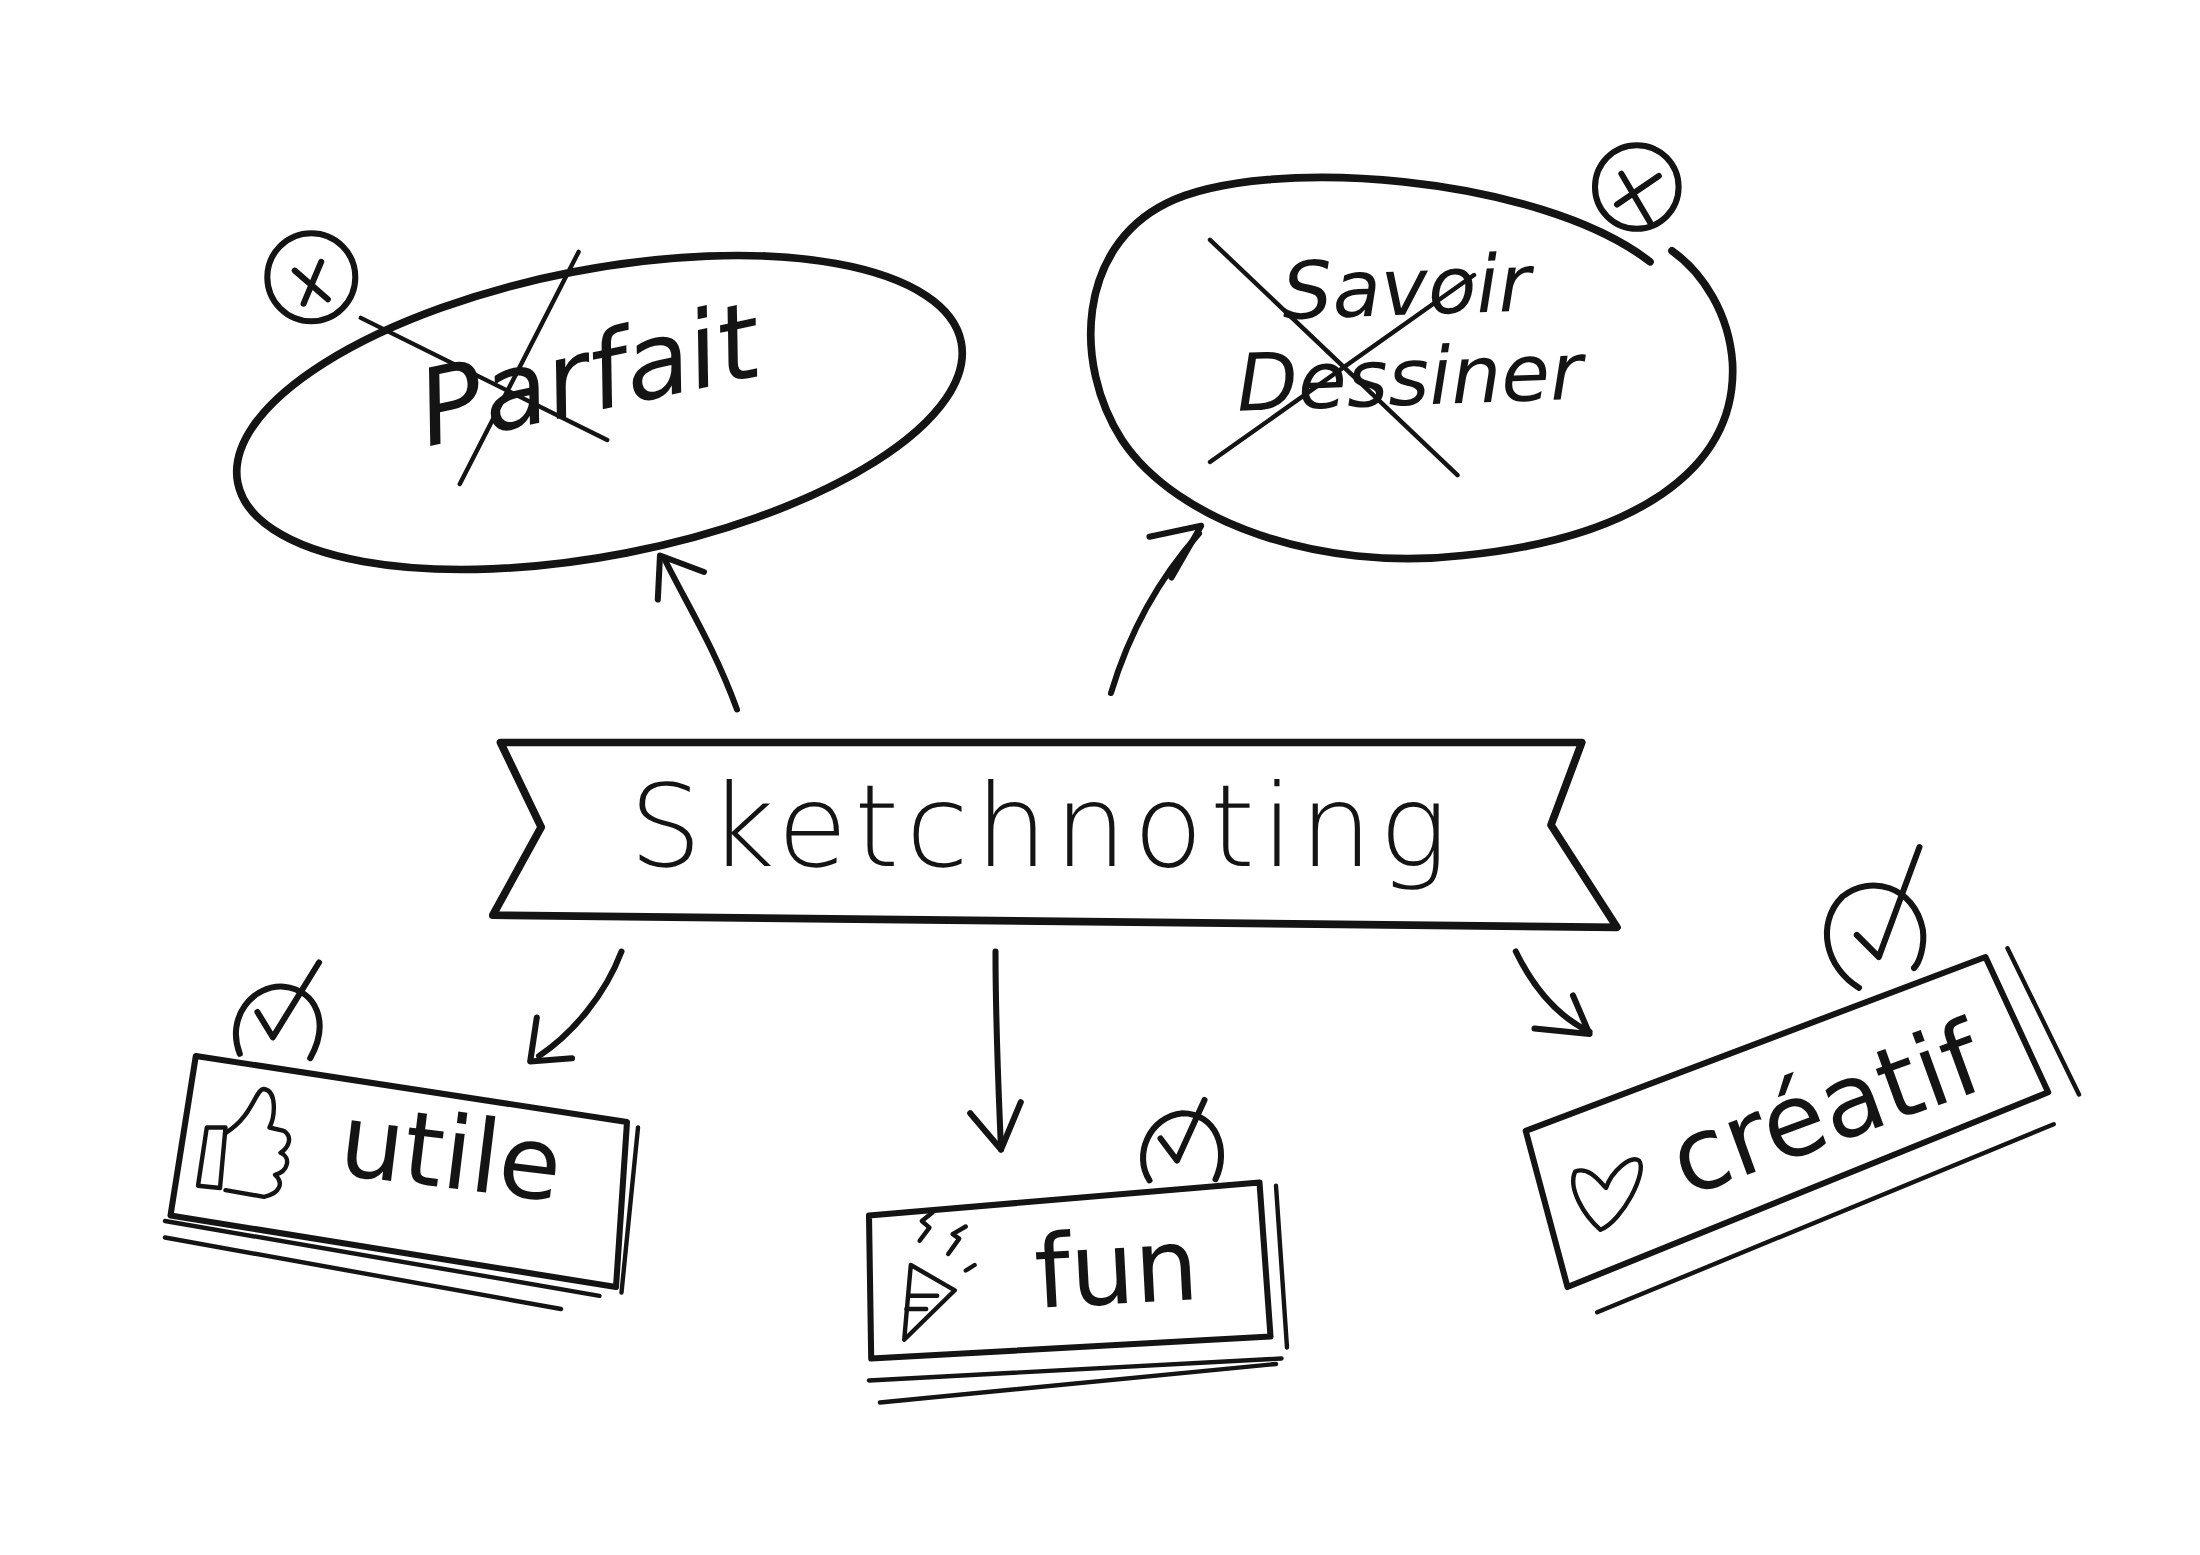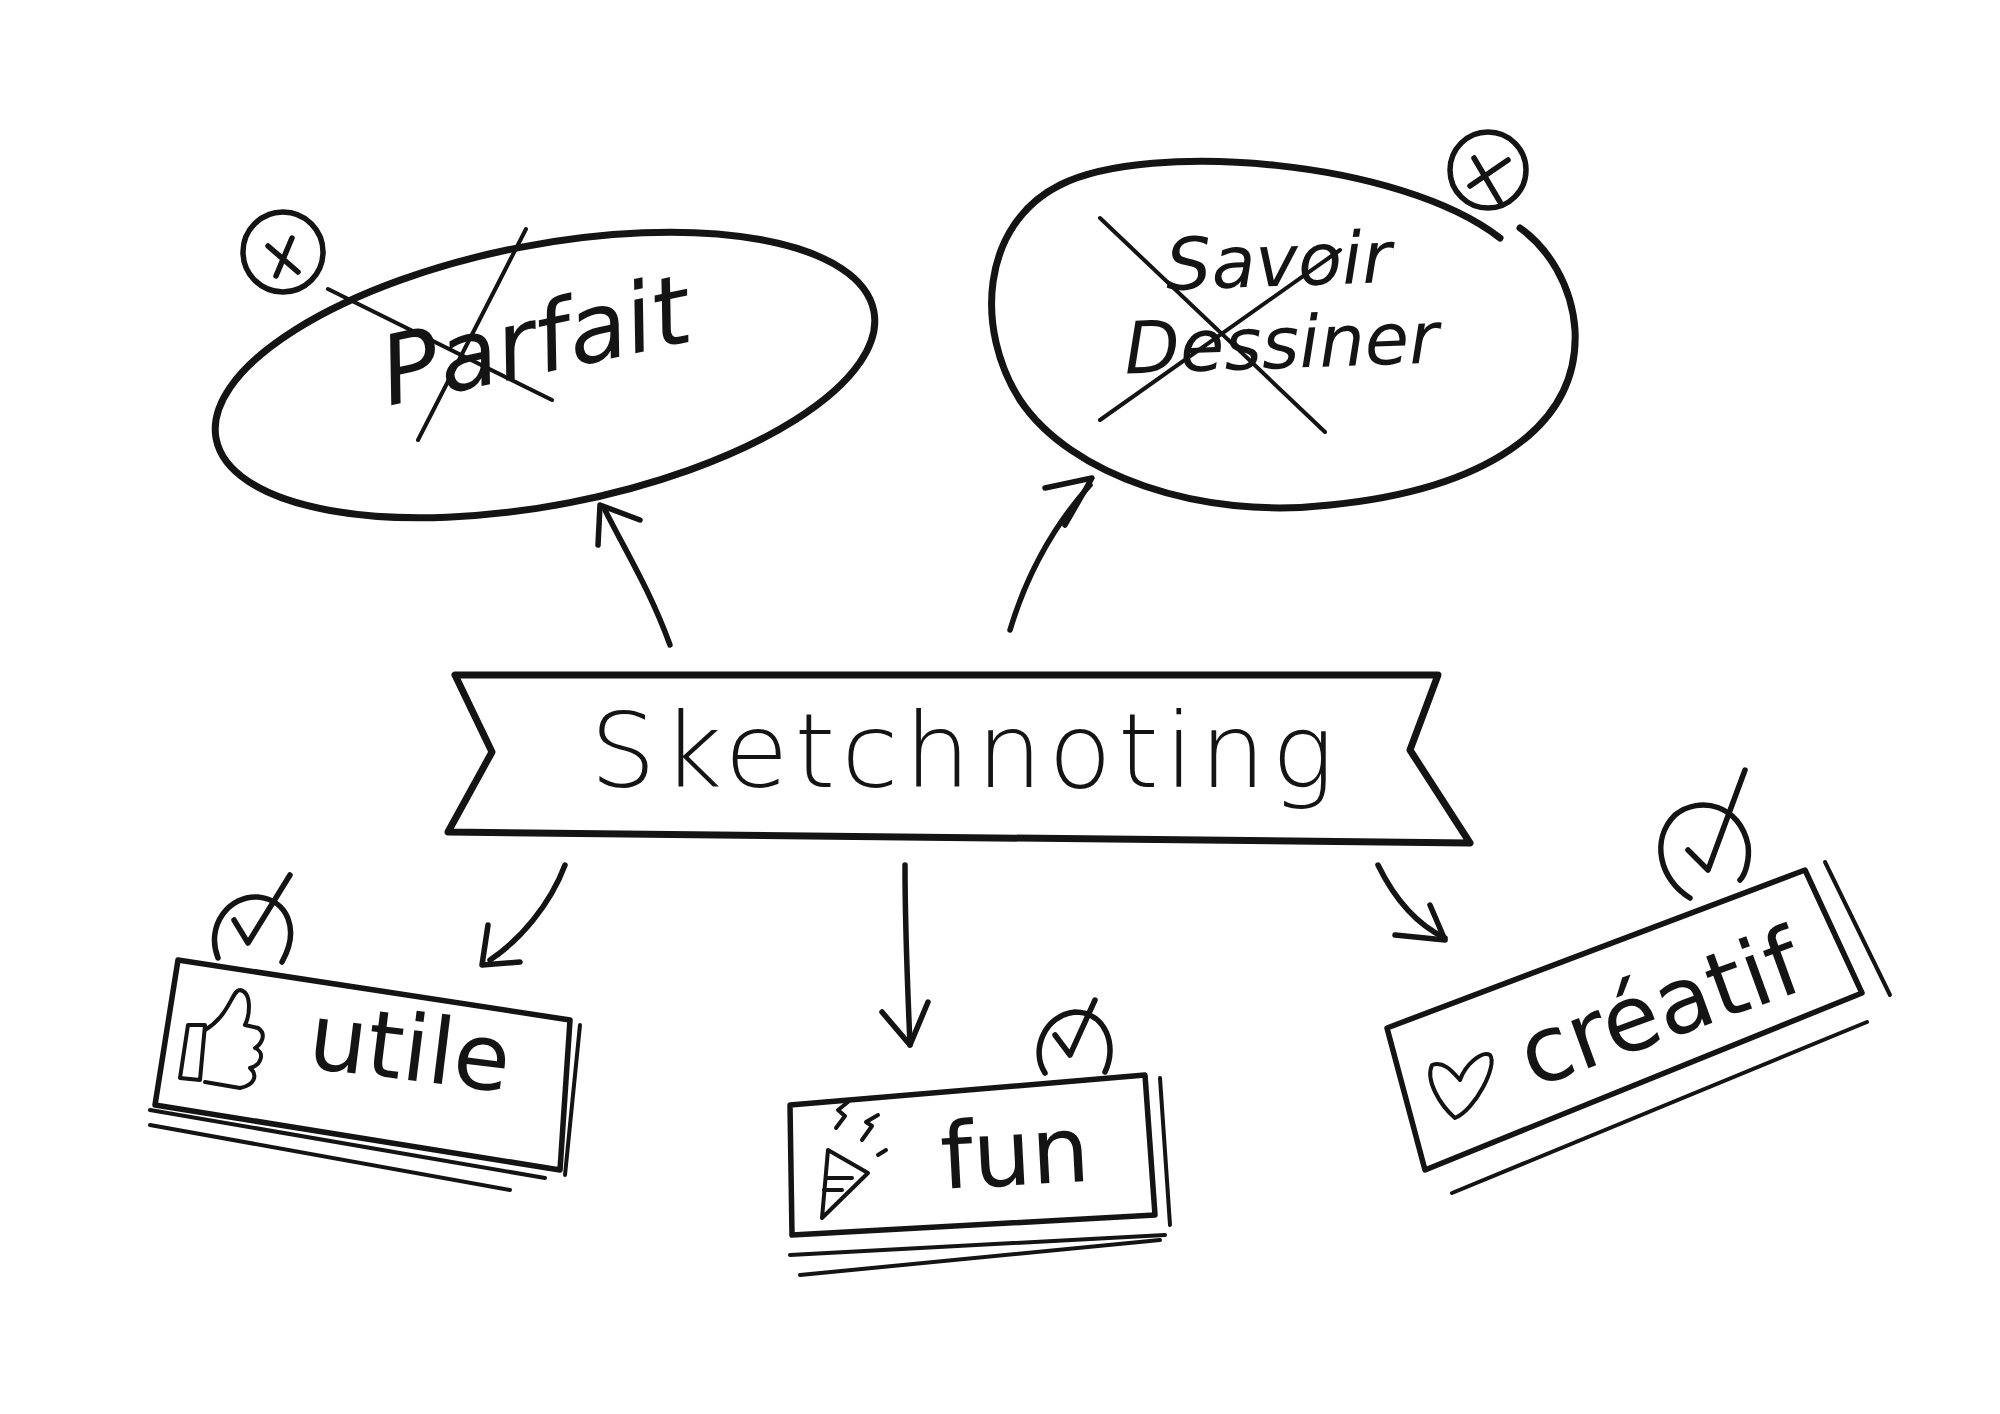--- a/index.html
+++ b/index.html
@@ -114,19 +114,19 @@
   </g>
 </svg>
 
 <div class="lbl lbl-neg" style="left:310px; top:285px; width:450px; text-align:center; transform:rotate(-12deg);">Parfait</div>
 
 <div class="lbl lbl-neg2" style="left:1070px; top:220px; width:420px; transform:rotate(-2deg);">
   <div>Savoir</div>
   <div>Dessiner</div>
 </div>
 
-<div class="lbl lbl-main" style="left:520px; top:690px; width:820px; text-align:right;">Sketchnoting</div>
+<div class="lbl lbl-main" style="left:537px; top:690px; width:820px; text-align:center;">Sketchnoting</div>
 
 <div class="lbl lbl-pos" style="left:280px; top:995px; width:260px; text-align:center; transform:rotate(7deg);">utile</div>
 
 <div class="lbl lbl-pos" style="left:900px; top:1100px; width:230px; text-align:center; transform:rotate(-3deg);">fun</div>
 
 <div class="lbl lbl-pos" style="left:1490px; top:955px; width:340px; text-align:center; transform:rotate(-20deg);">créatif</div>
 
 </body></html>

